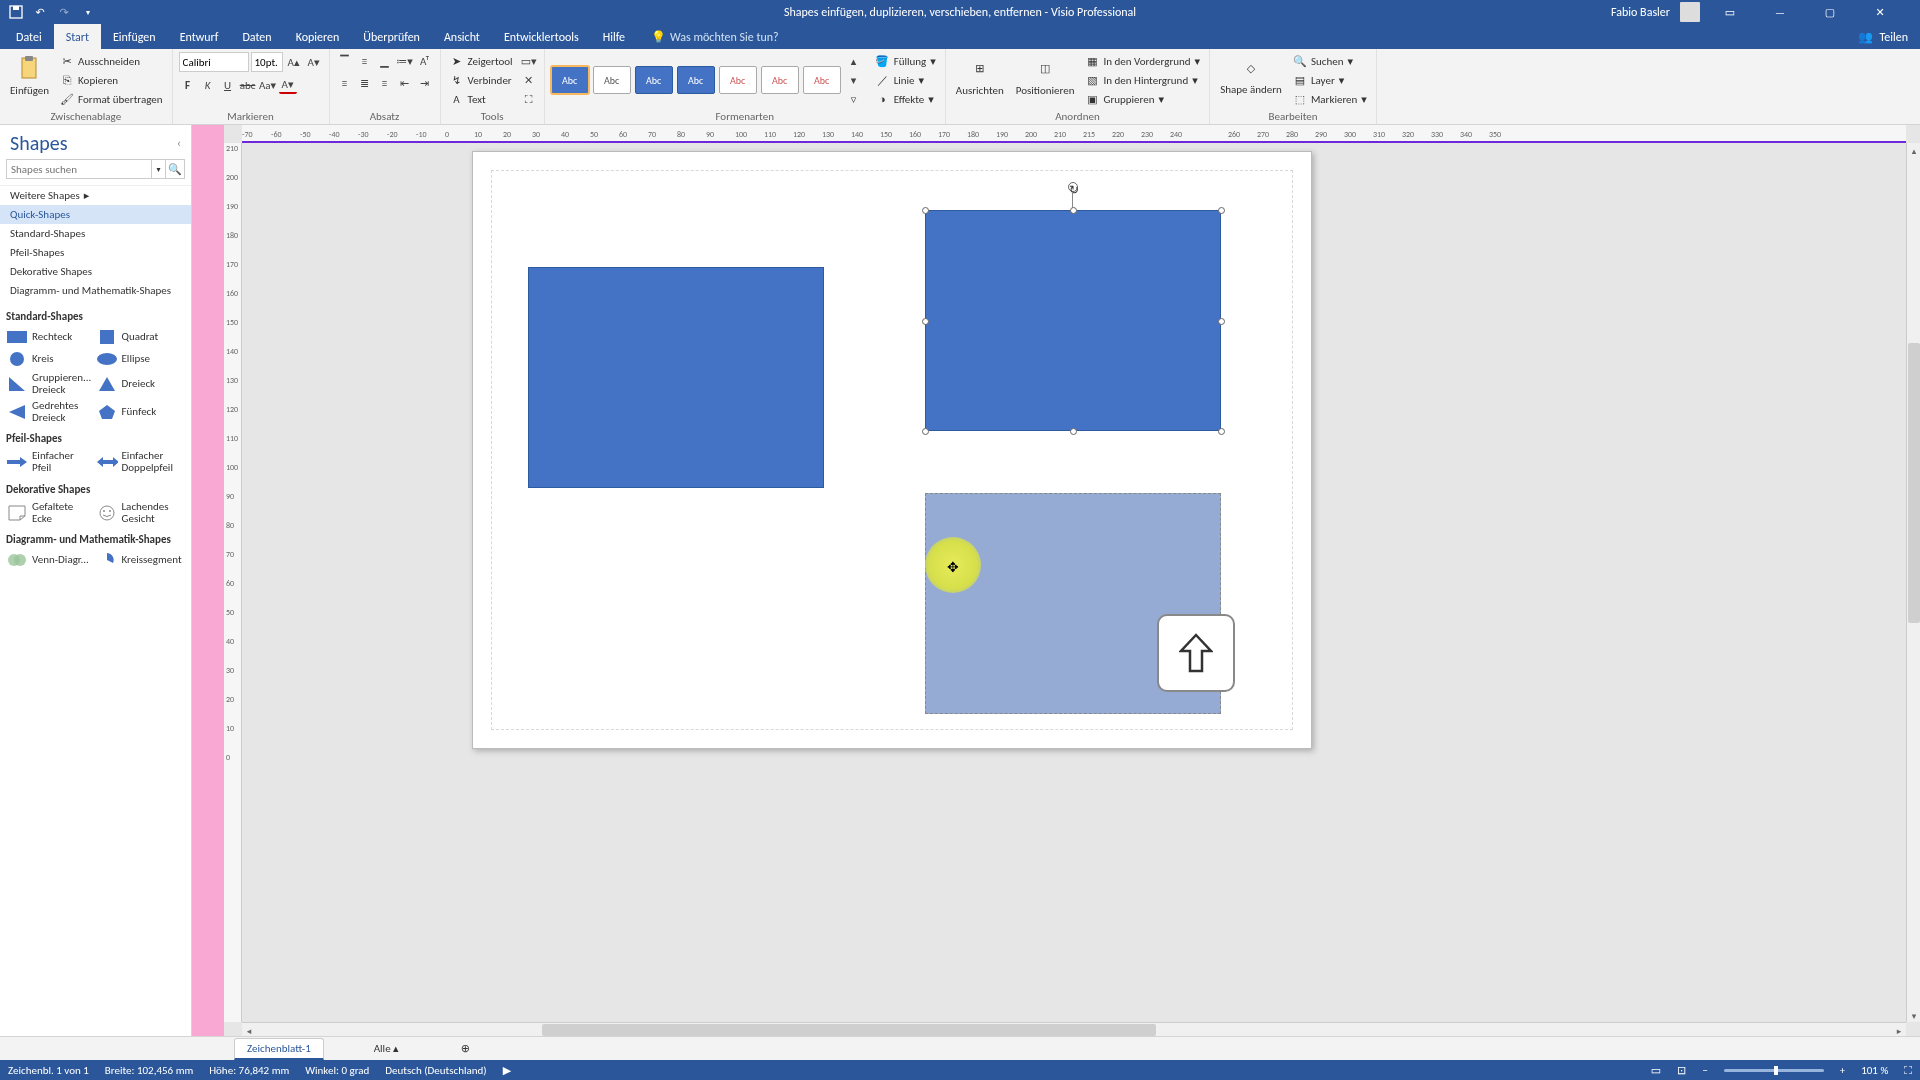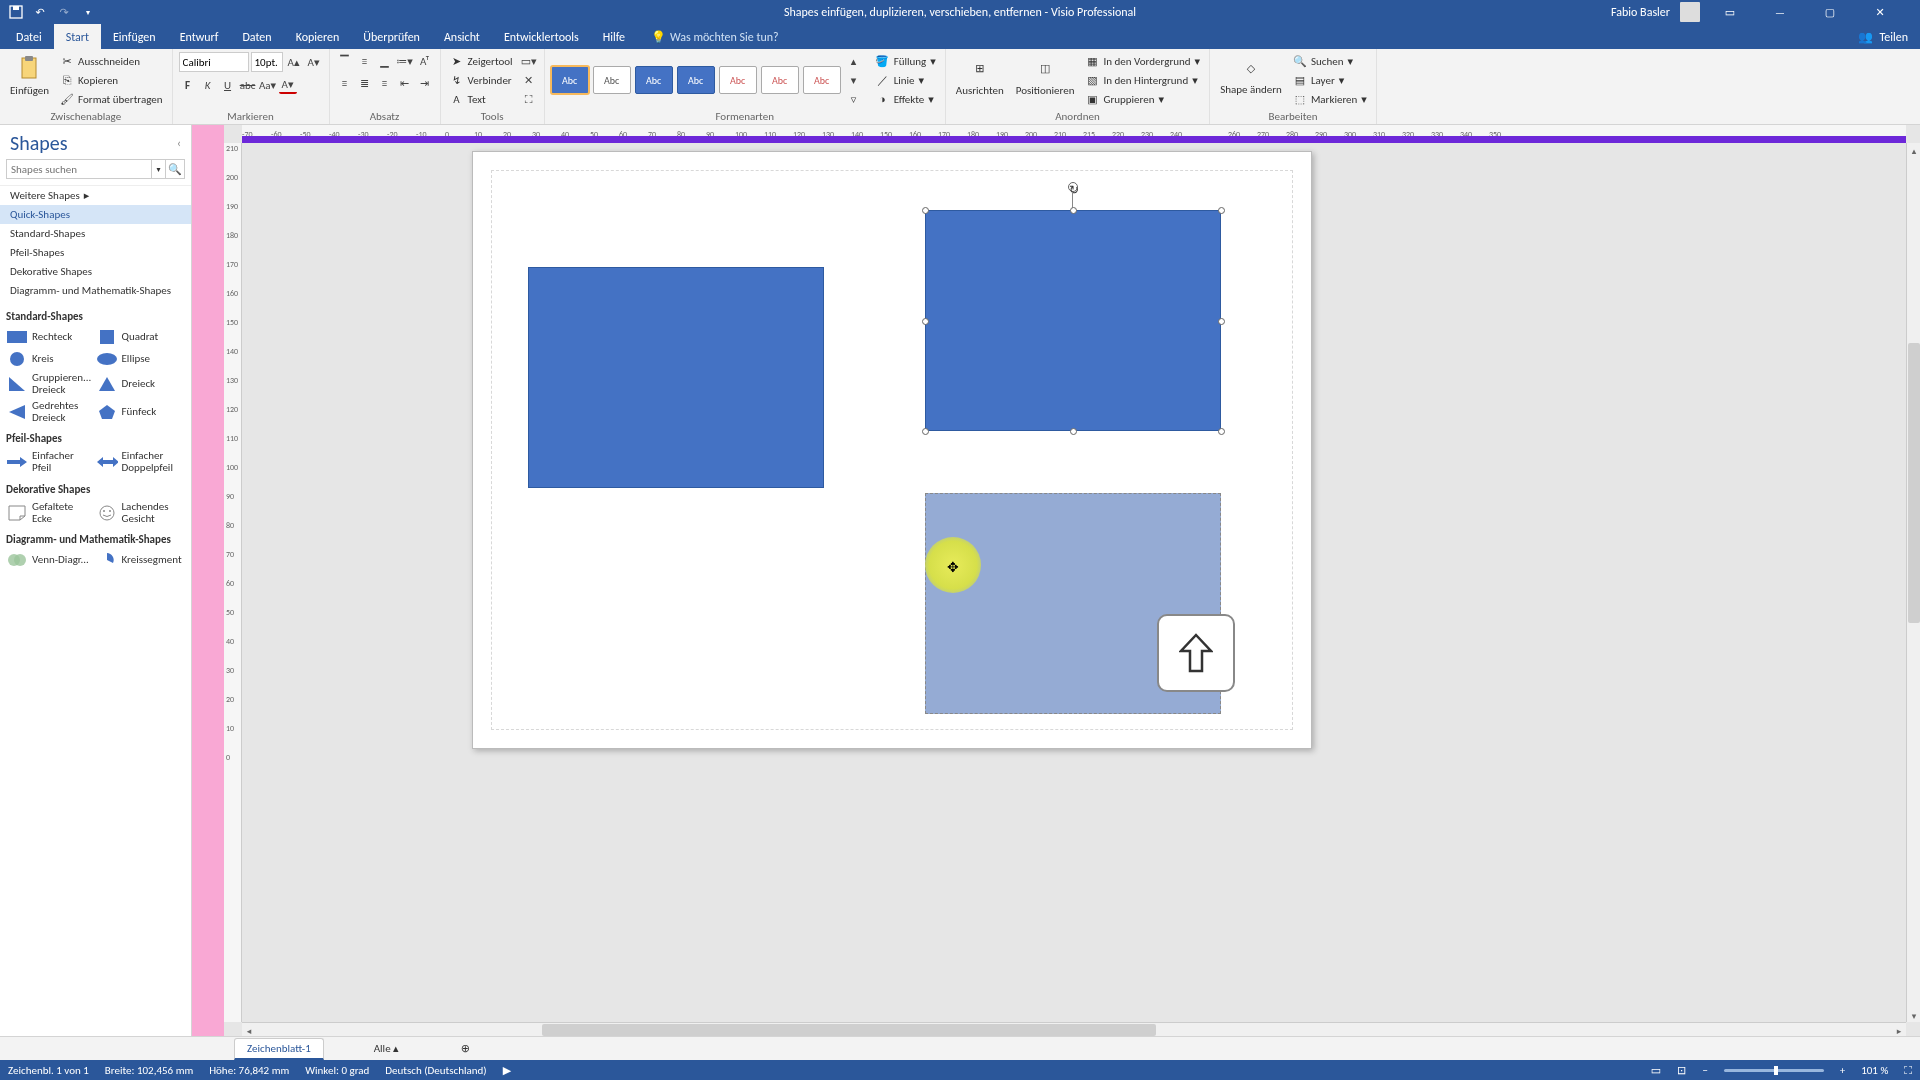--- a/index.html
+++ b/index.html
@@ -61,21 +61,21 @@
 .stencil-body { padding: 4px 6px 8px 6px; overflow:auto; flex:1;}
 .stencil-body h4 { font-size:11px; font-weight:bold; color:#333; margin:6px 0 3px 0;}
 .shape-grid { display:flex; flex-wrap:wrap; }
 .shape-cell { width: 50%; display:flex; align-items:center; gap:4px; padding:2px 0; cursor:grab; font-size:11px;}
 .shape-cell .th { width:22px; height:18px; display:flex; align-items:center; justify-content:center; flex:none;}
 .shape-cell .lbl { line-height:1.1; }
 
 
 .canvas-wrap { flex:1; position:relative; overflow:hidden; background:#e6e6e6;}
 .vruler { position:absolute; left:0; top:18px; bottom:14px; width:18px; background:#f6f6f6; border-right:1px solid #ccc; overflow:hidden;}
-.hruler { position:absolute; left:18px; top:0; right:14px; height:18px; background:#f6f6f6; border-bottom:7px solid #6d28d9; overflow:hidden; display:flex;}
+.hruler { position:absolute; left:18px; top:0; right:14px; height:18px; background:#f6f6f6; border-bottom:2px solid #6d28d9; overflow:hidden; display:flex;}
 .hruler .tick, .vruler .tick { position:absolute; font-size:8px; color:#666;}
 .canvas-scroll { position:absolute; left:18px; top:18px; right:14px; bottom:14px; overflow:hidden; background:#e6e6e6;}
 .page { position:absolute; left:230px; top:8px; width:840px; height:598px; background:#fff; box-shadow:2px 2px 6px rgba(0,0,0,0.25); border:1px solid #bbb;}
 .page-margin { position:absolute; left:18px; top:18px; right:18px; bottom:18px; border:1px dashed #d8d8d8;}
 .drawn { position:absolute; background:#4472c4; border:1px solid #2e5aa0;}
 .ghost { position:absolute; background:#95abd4; border:1px dashed #888;}
 .sel-handle { position:absolute; width:7px; height:7px; background:#fff; border:1px solid #666; border-radius:50%;}
 .rot-handle { position:absolute; width:10px; height:10px; border:1px solid #666; border-radius:50%; background:#fff;}
 .highlight-spot { position:absolute; width:56px; height:56px; border-radius:50%; background: radial-gradient(circle,#e7eb5a 0%, #d6df4a 60%, rgba(214,223,74,0) 100%);}
 .move-cursor { position:absolute; font-size:14px; color:#000; }

